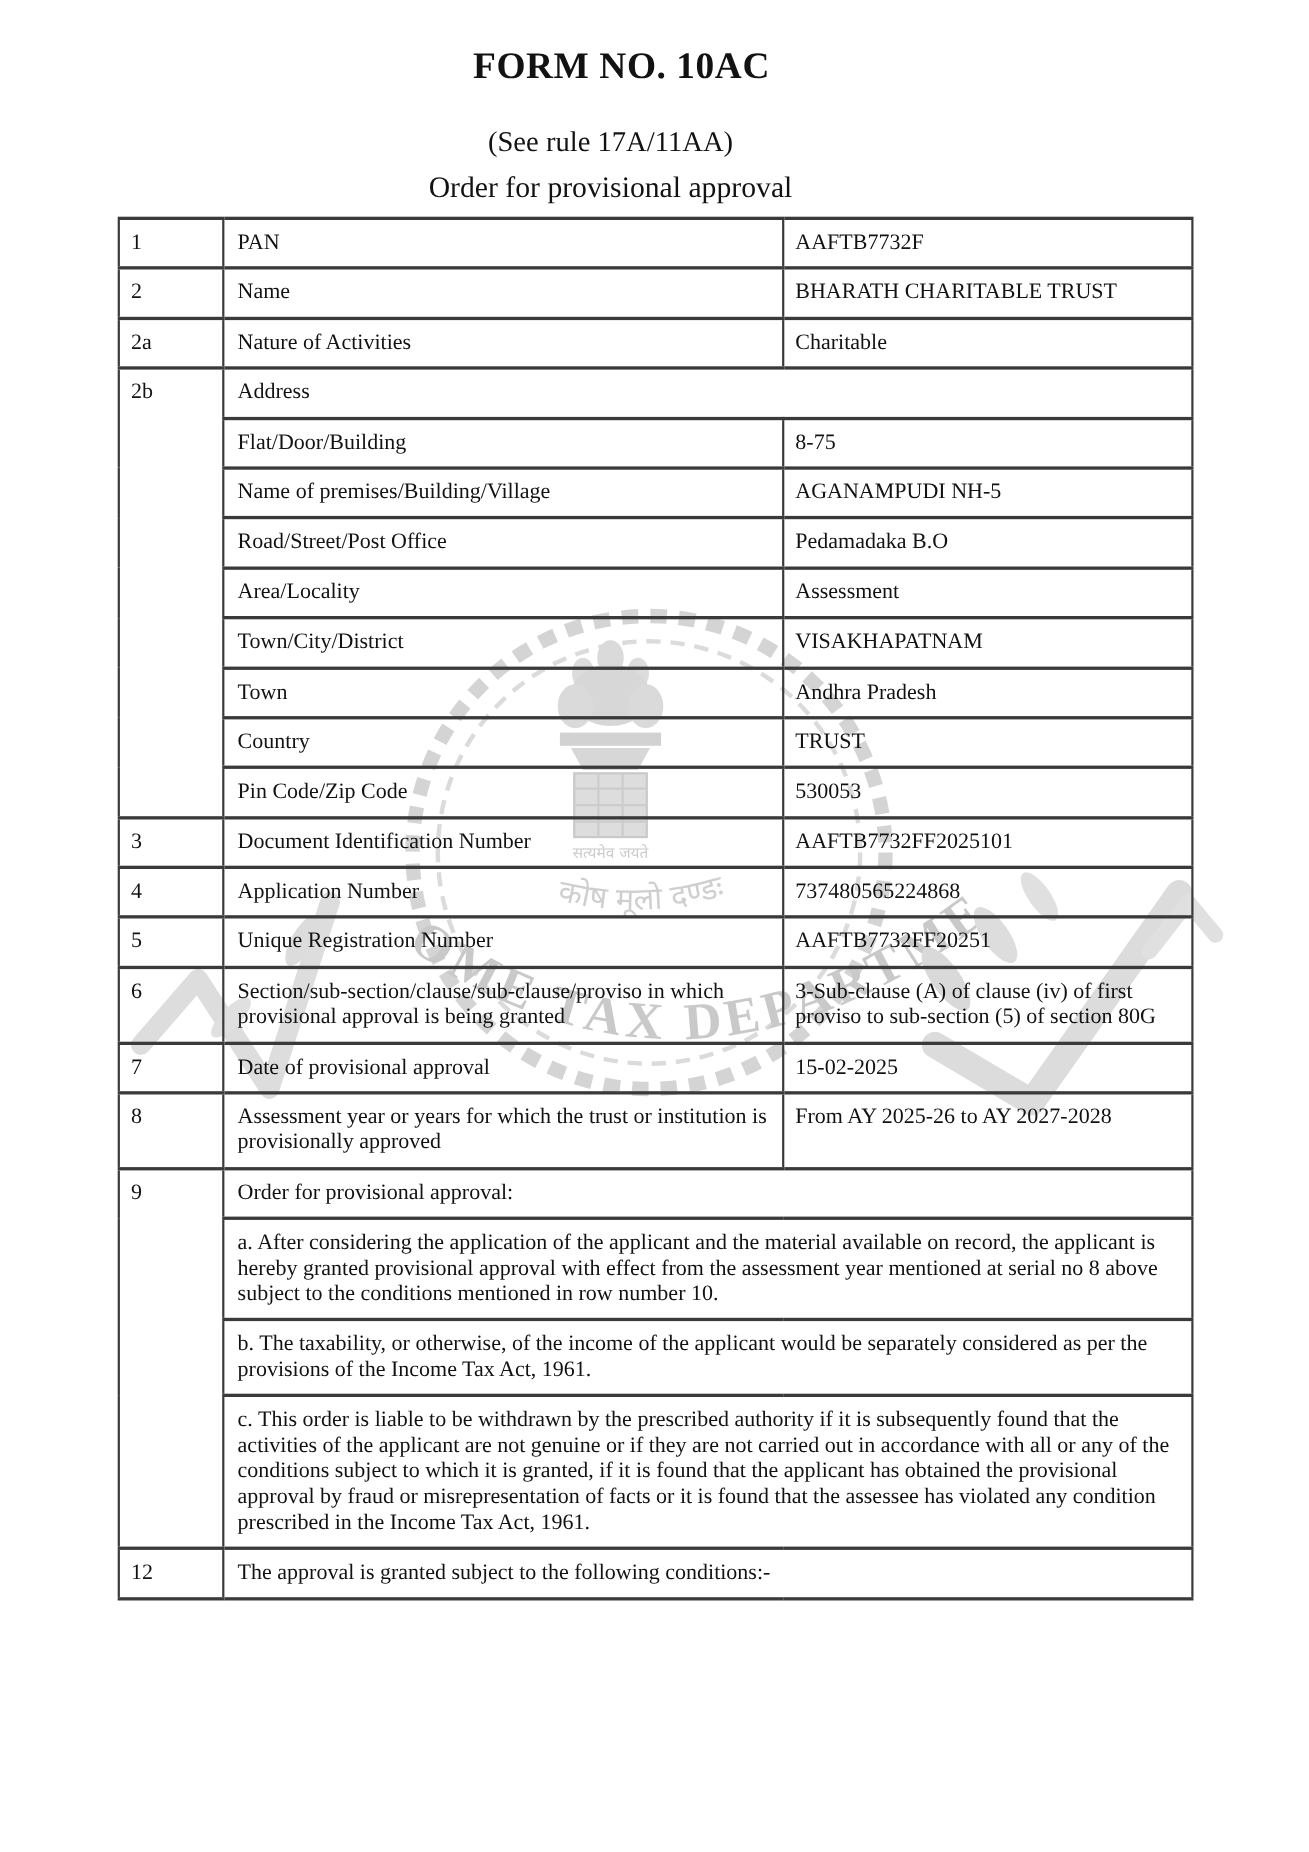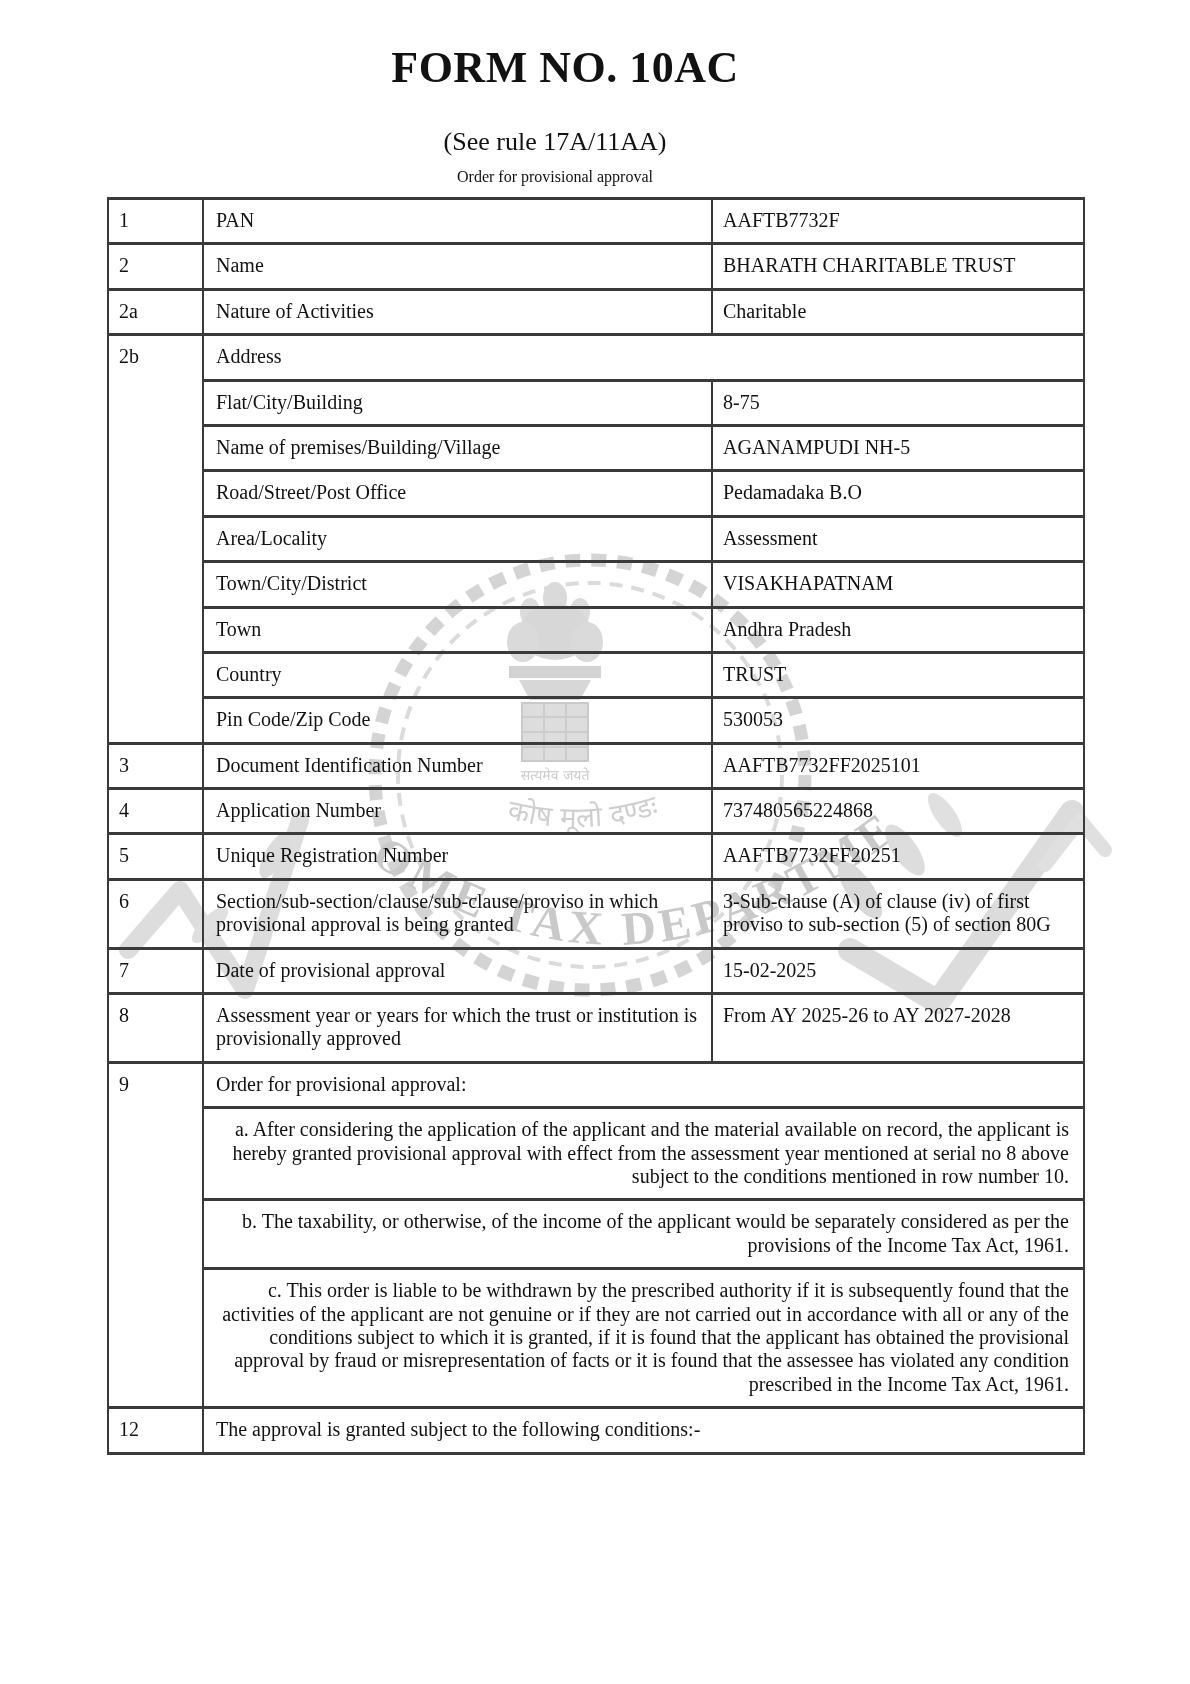--- a/index.html
+++ b/index.html
@@ -15,32 +15,32 @@
   
   .doc-header {
     position: absolute;
     left: 0; top: 0;
     width: 1110px;
     text-align: center;
     z-index: 2;
   }
   .doc-title {
     margin-top: 42px;
-    font-size: 44px;
+    font-size: 34px;
     font-weight: bold;
     letter-spacing: 0.5px;
     margin-left: 20px;
   }
   .doc-rule {
     margin-top: 34px;
     font-size: 26px;
   }
   .doc-subtitle {
     margin-top: 11px;
-    font-size: 16px;
+    font-size: 27px;
   }
   
   .watermark {
     position: absolute;
     left: 60px;
     top: 520px;
     z-index: 1;
     pointer-events: none;
   }
   .wm-dept-text {
@@ -76,21 +76,21 @@
     border-top-width: 3px;
     border-bottom-width: 3px;
     vertical-align: top;
     padding: 9px 10px 10px 12px;
     font-size: 20px;
     line-height: 1.17;
     word-wrap: break-word;
   }
   .form-table td.no  { padding-left: 10px; }
   .form-table td.val { padding-left: 10px; padding-right: 10px; }
-  .form-table td.para { padding-right: 14px; text-align: right; }
+  .form-table td.para { padding-right: 14px; }
 </style>
 </head>
 <body>
 
 <div class="page">
 
   <svg class="watermark" width="1070" height="580" viewBox="0 0 1070 580">
     <defs>
       <path id="wm-motto-arc" d="M 400 282 Q 520 335 645 276" fill="none"></path>
       <path id="wm-dept-arc" d="M 295 330 Q 560 525 835 318" fill="none"></path>
@@ -165,21 +165,21 @@
         <td class="no">2a</td>
         <td class="lbl">Nature of Activities</td>
         <td class="val">Charitable</td>
       </tr>
 
       <tr>
         <td class="no" rowspan="9">2b</td>
         <td class="lbl" colspan="2">Address</td>
       </tr>
       <tr>
-        <td class="lbl">Flat/City/Building</td>
+        <td class="lbl">Flat/Door/Building</td>
         <td class="val">8-75</td>
       </tr>
       <tr>
         <td class="lbl">Name of premises/Building/Village</td>
         <td class="val">AGANAMPUDI NH-5</td>
       </tr>
       <tr>
         <td class="lbl">Road/Street/Post Office</td>
         <td class="val">Pedamadaka B.O</td>
       </tr>

